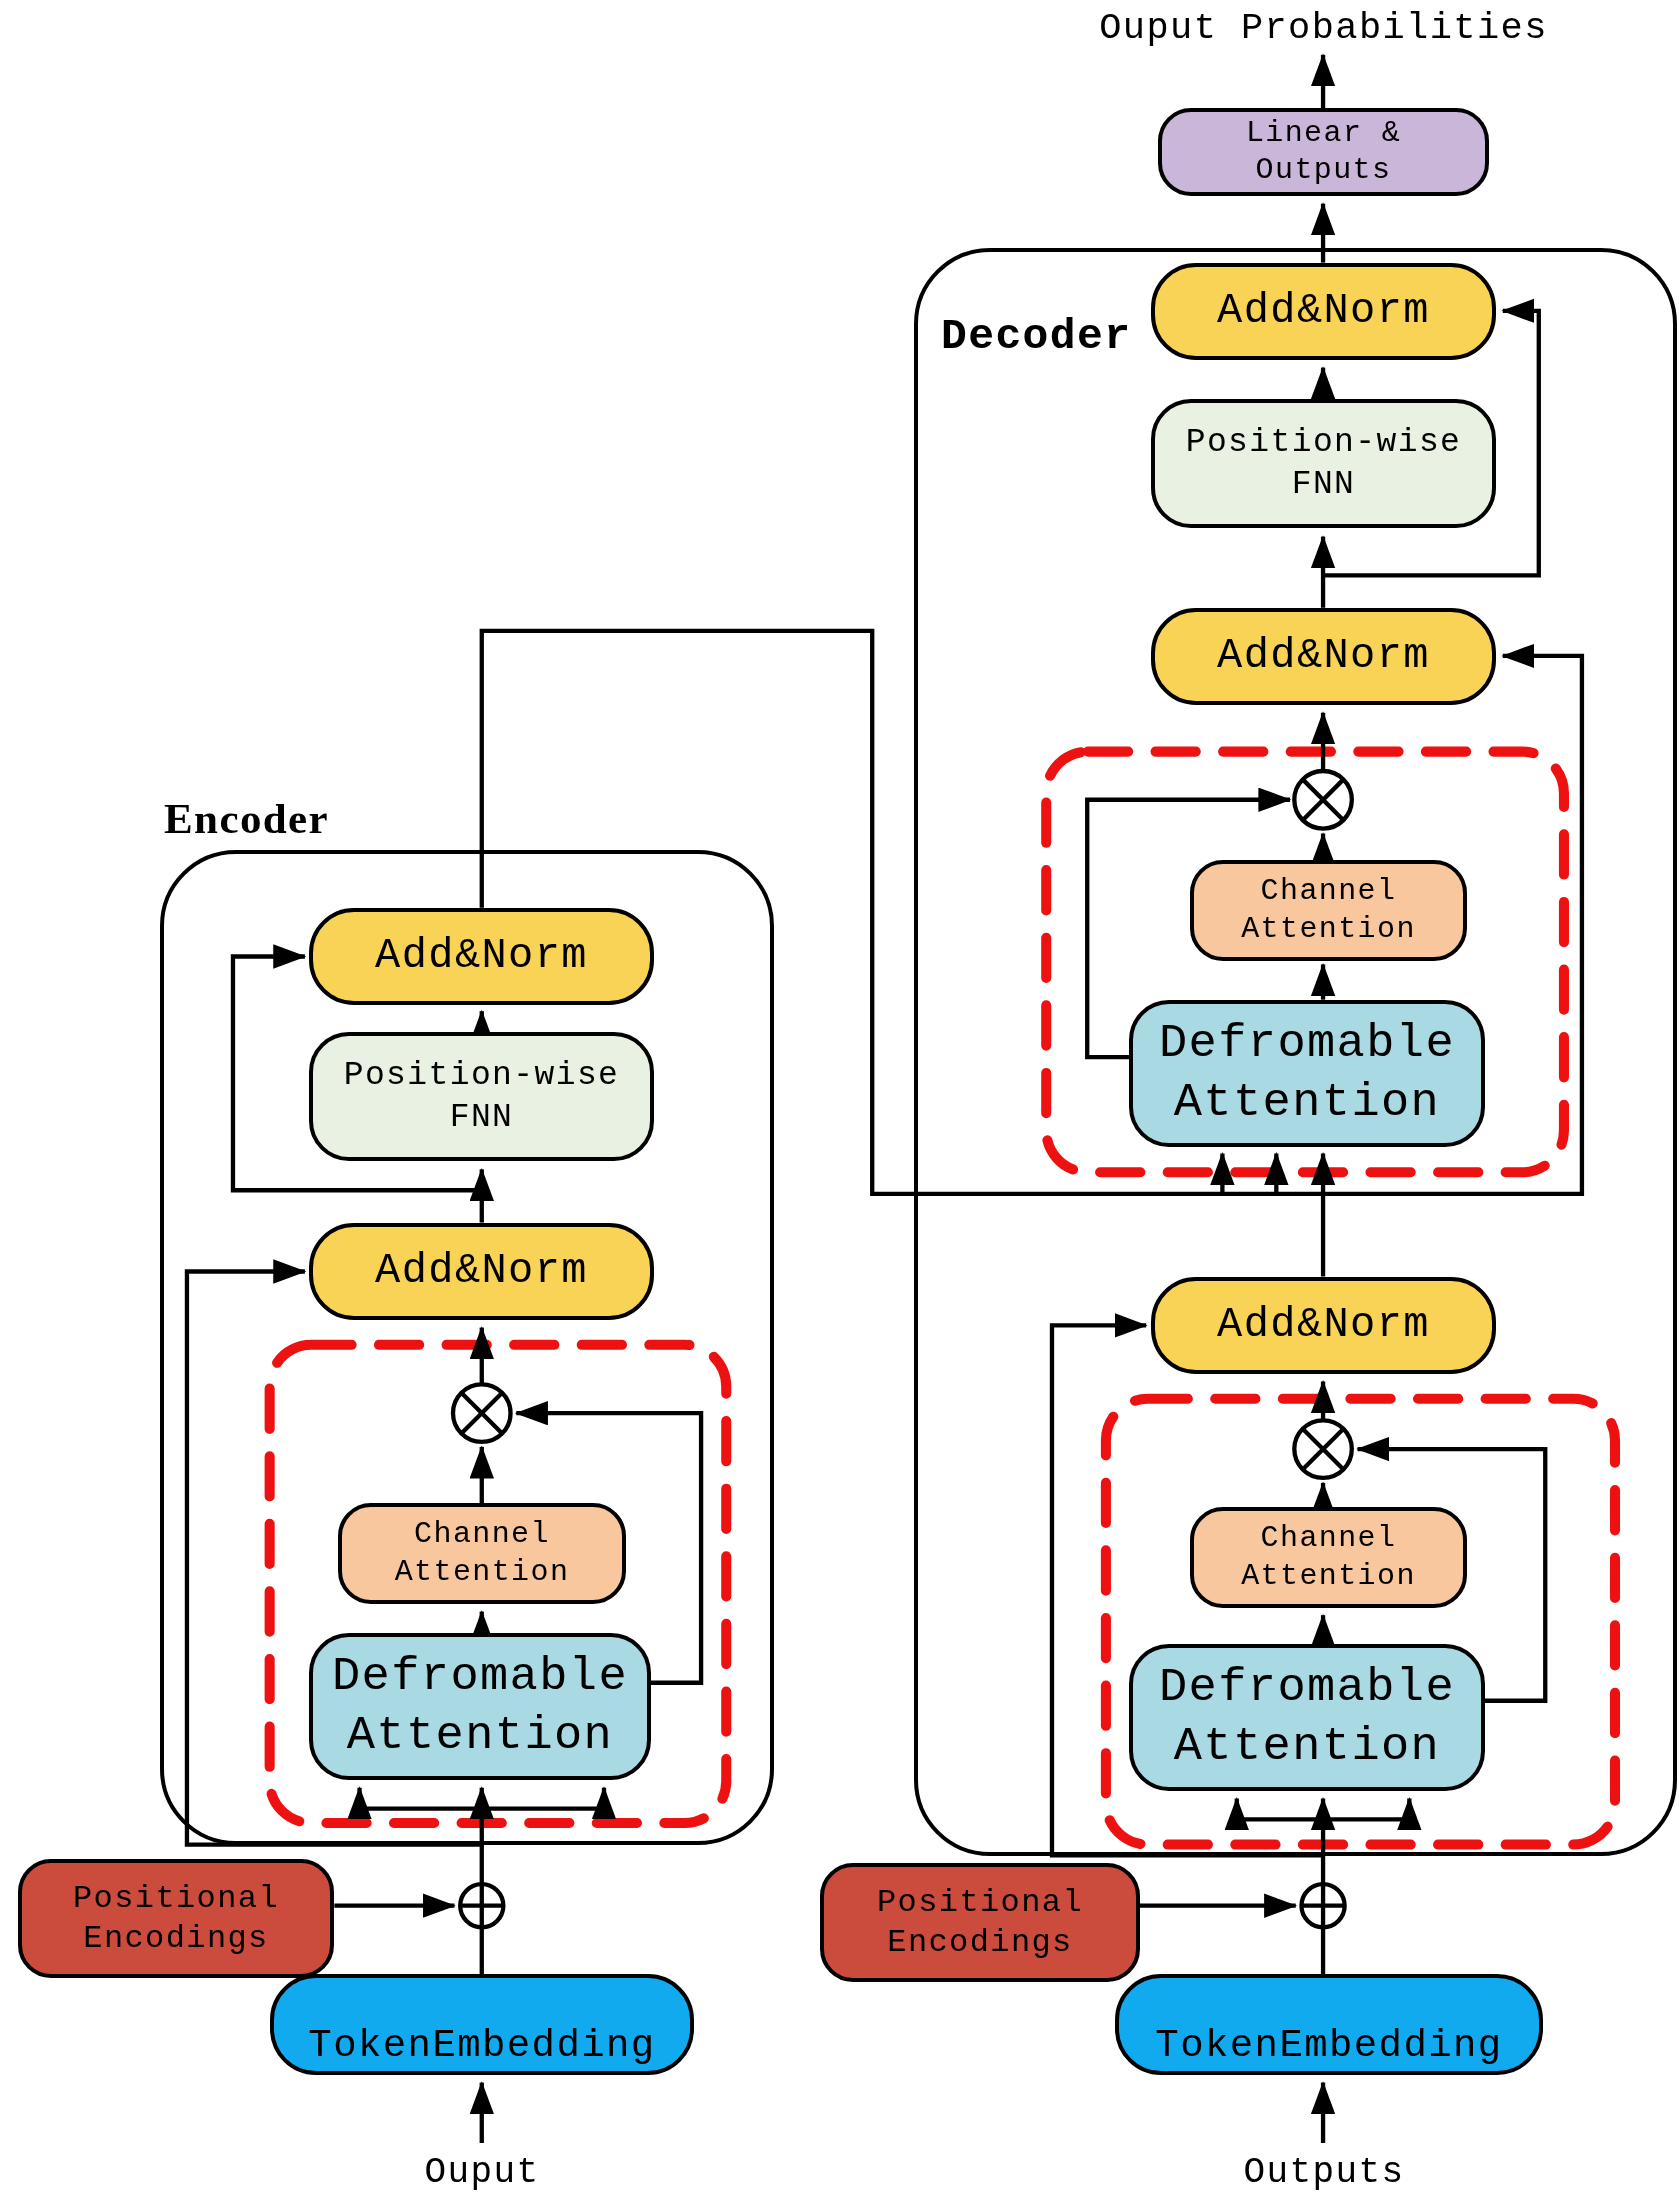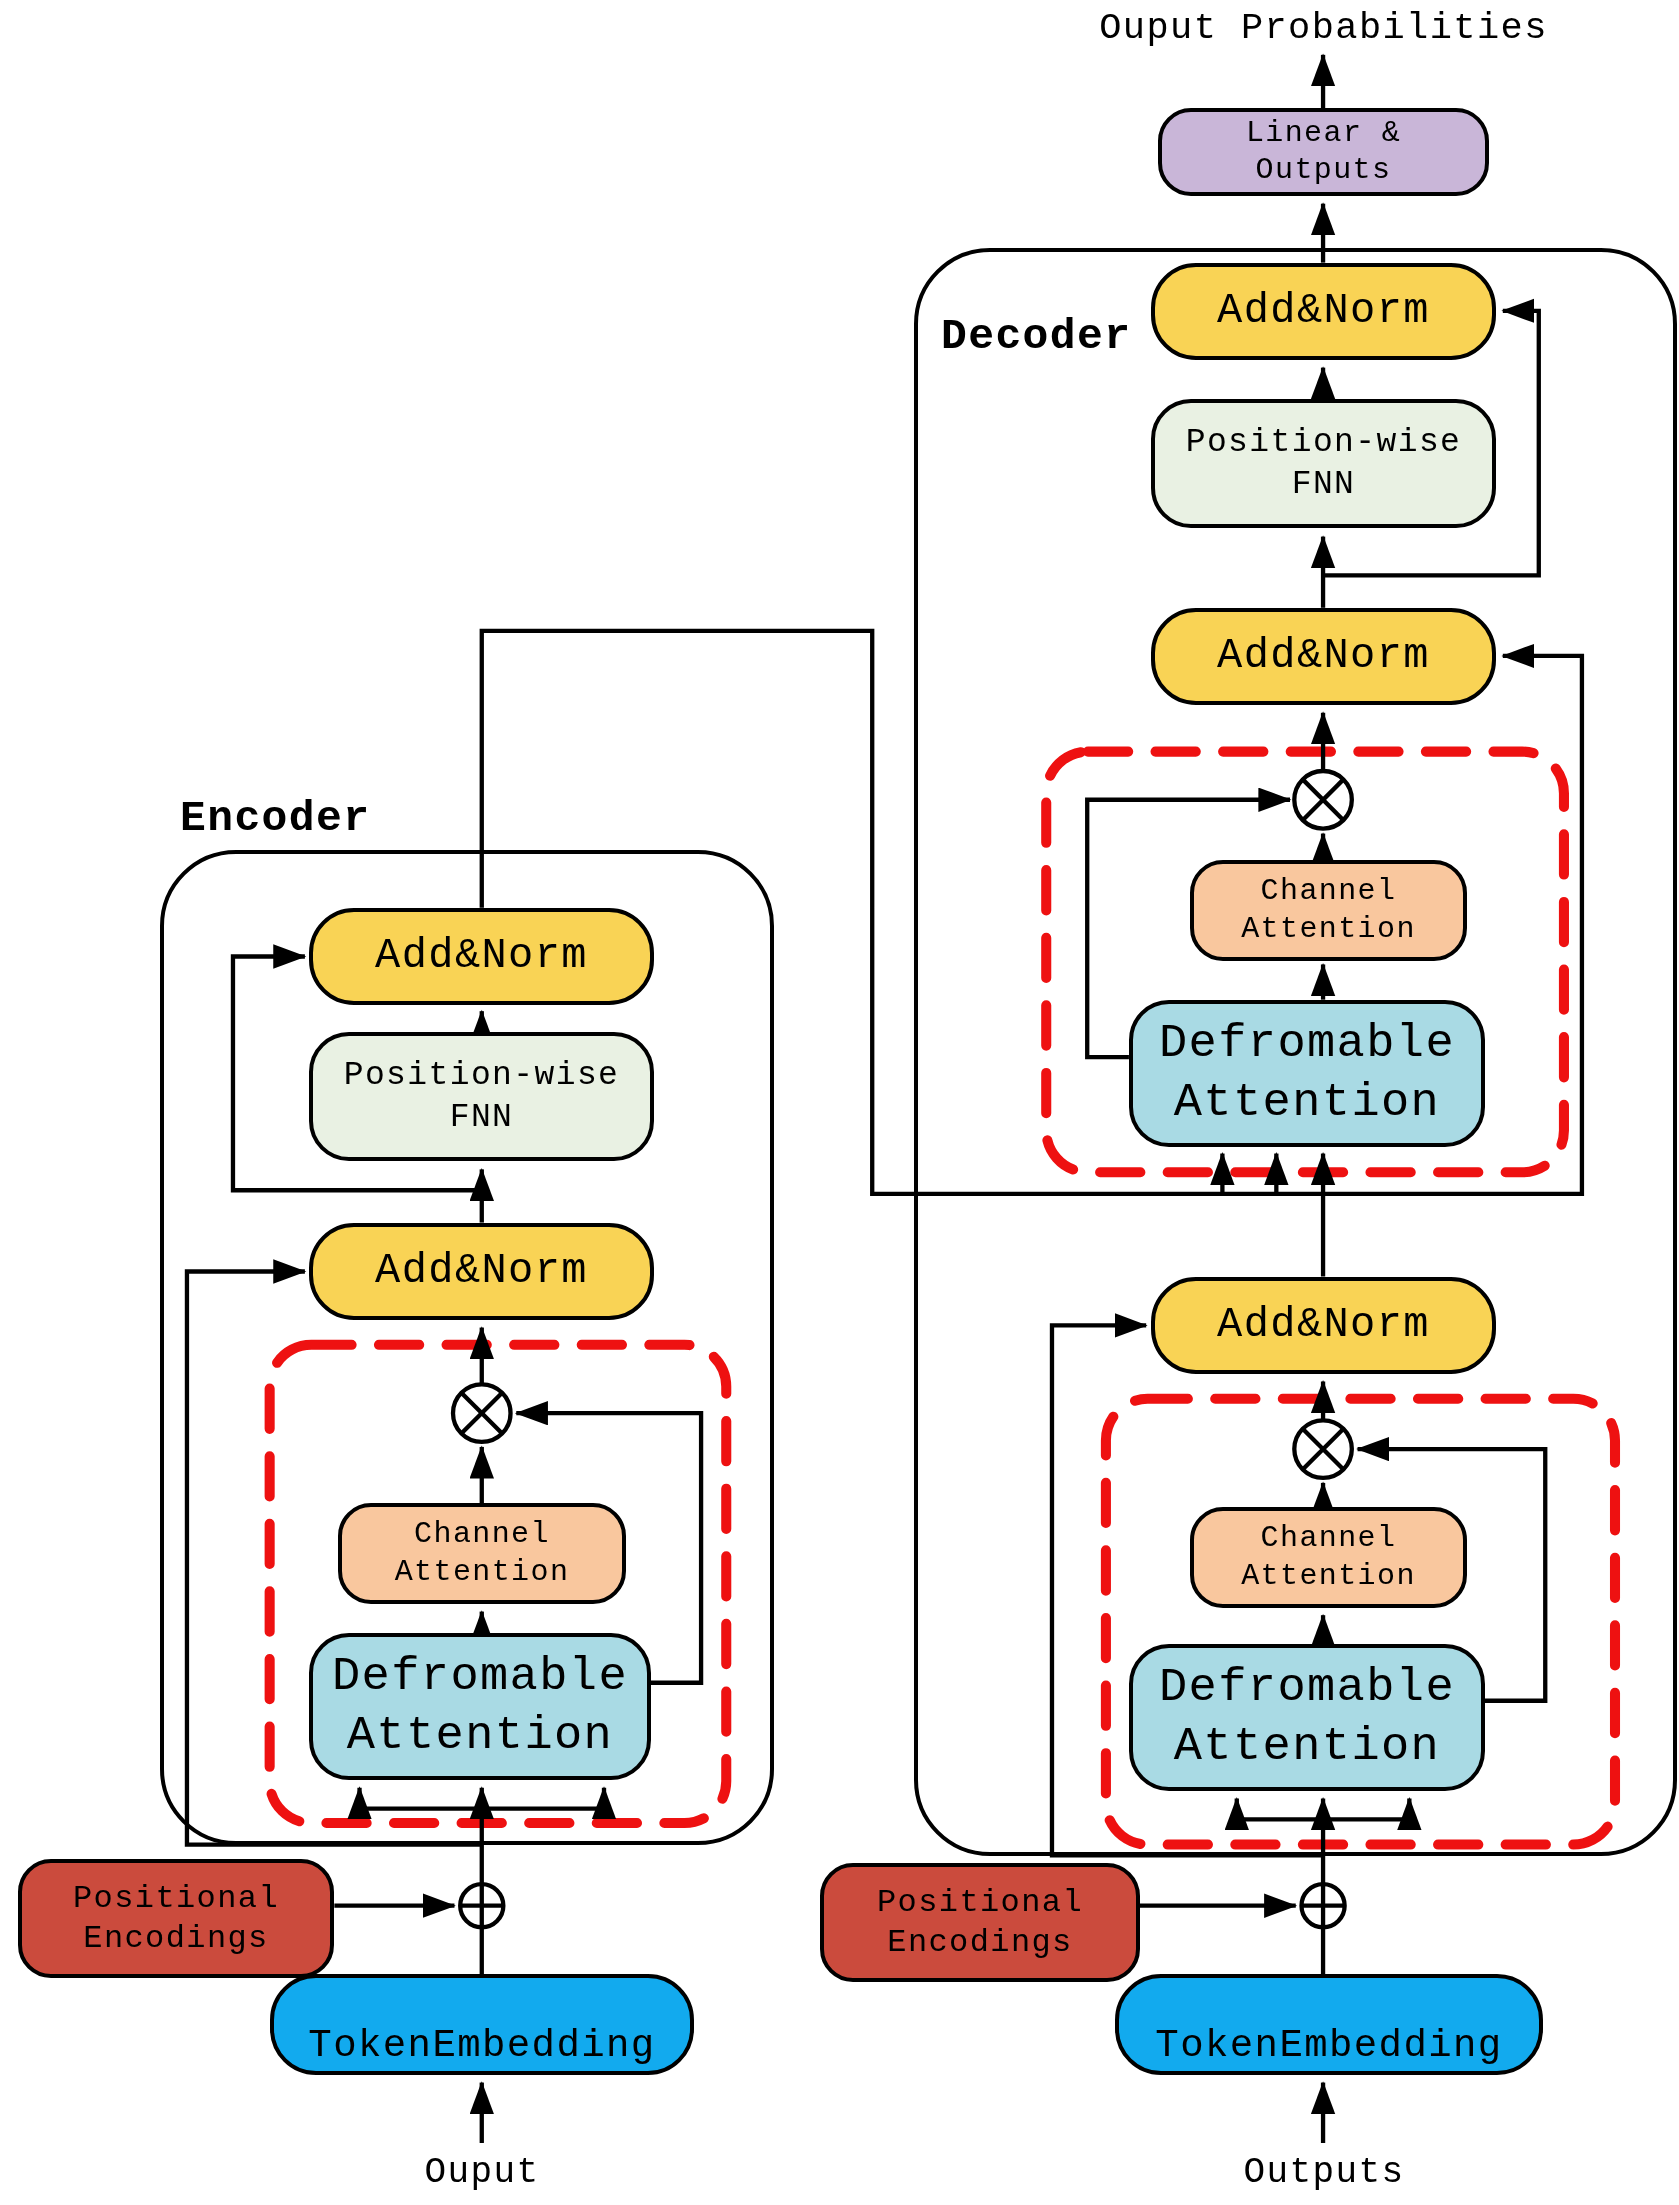--- a/index.html
+++ b/index.html
@@ -133,21 +133,21 @@
     </g>
     <g>
       <circle class="opcirc" cx="1840" cy="2650" r="30"></circle>
       <line class="opline" x1="1810" y1="2650" x2="1870" y2="2650"></line>
       <line class="opline" x1="1840" y1="2620" x2="1840" y2="2680"></line>
     </g>
   </svg>
 
   <div class="abs caption" style="left:928px;top:5.8px;width:791px;height:45px;font-size:37px;">Ouput Probabilities</div>
 
-  <div class="abs label" style="left:180px;top:791px;width:302px;height:54px;">Encoder</div>
+  <div class="abs label" style="left:164px;top:791px;width:302px;height:54px;font-family:Liberation Serif, serif;">Encoder</div>
 
   <div class="abs label" style="left:941px;top:309px;width:302px;height:54px;">Decoder</div>
 
   <div class="abs node yellow" style="left:309px;top:908px;width:345px;height:97px;">
     <span>Add&amp;Norm</span>
   </div>
 
   <div class="abs node green" style="left:309px;top:1032px;width:345px;height:129px;">
     <span>Position-wise</span>
     <span>FNN</span>

